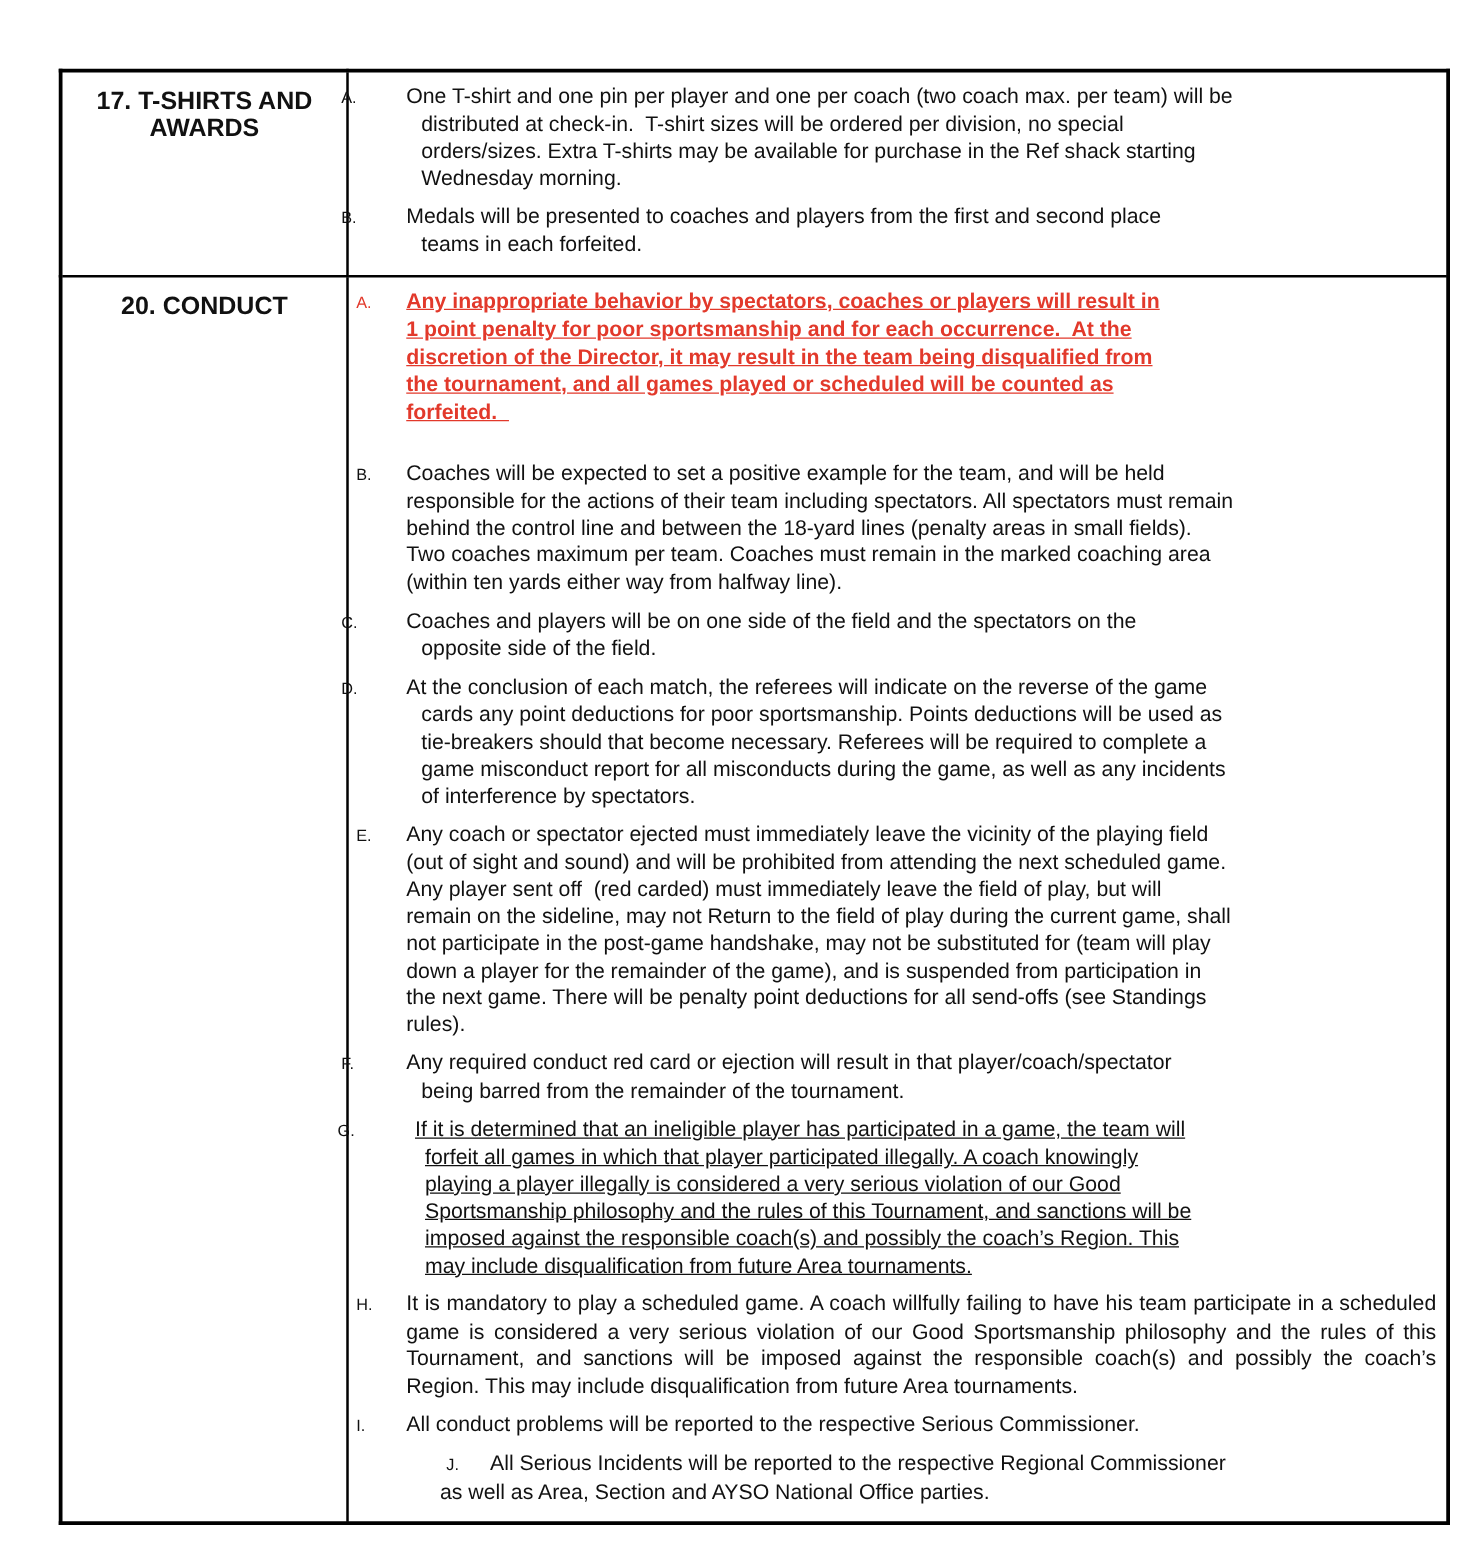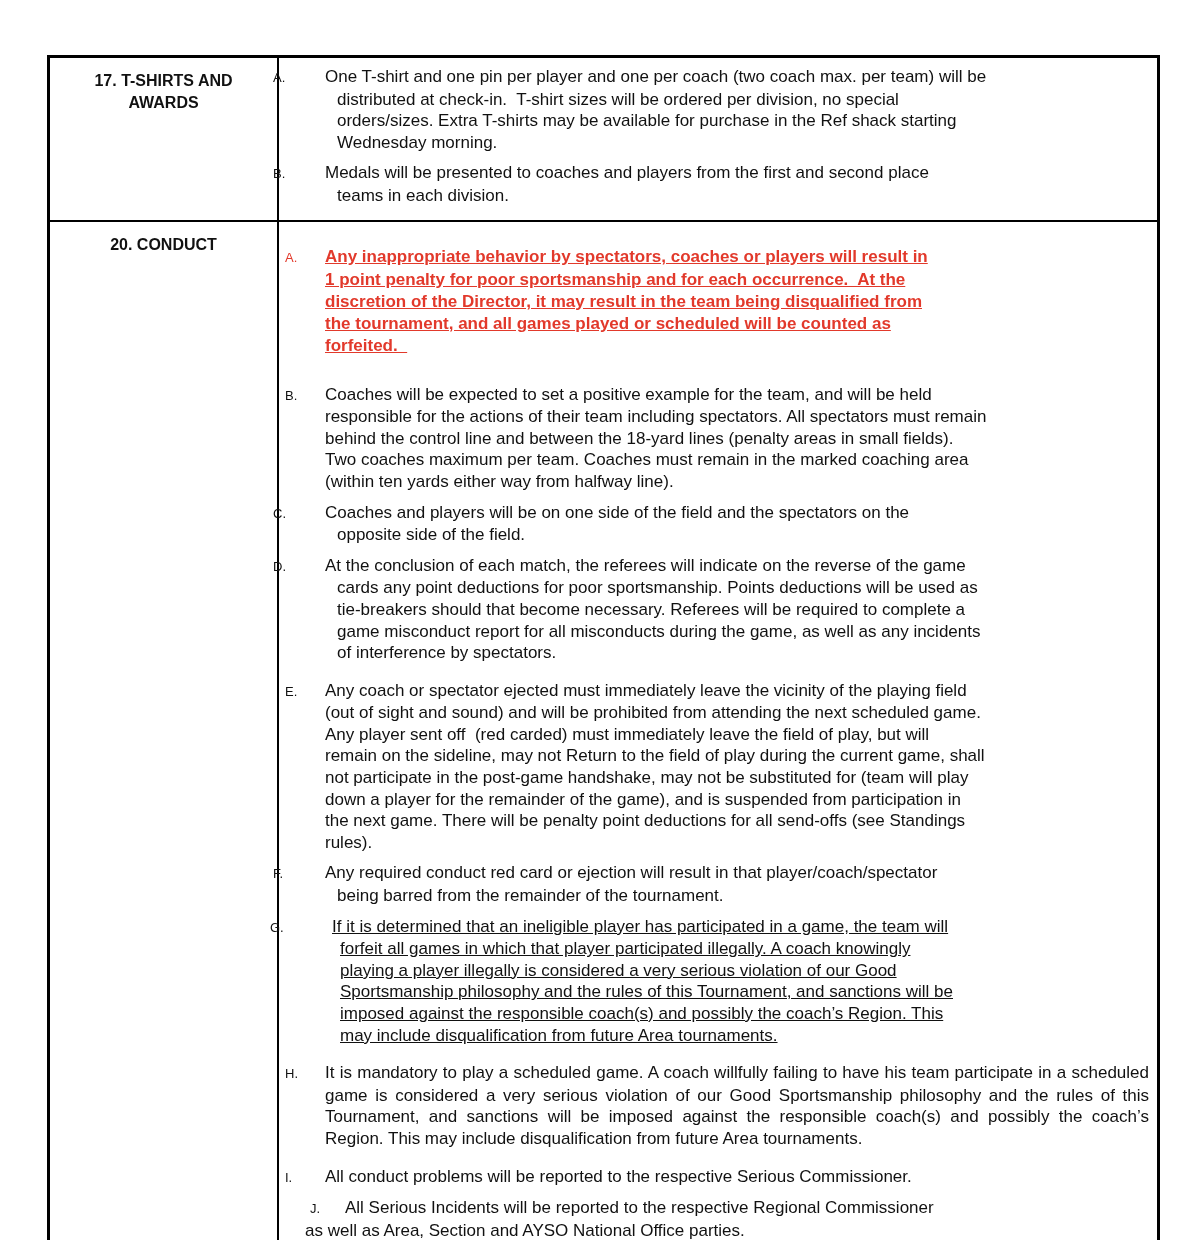--- a/index.html
+++ b/index.html
@@ -25,46 +25,46 @@
     border: 3px solid #000000;
   }
   table.rules-table td {
     border: 2px solid #000000;
     vertical-align: top;
   }
   td.header-cell {
     width: 215px;
     text-align: center;
     font-weight: bold;
-    font-size: 16px;
+    font-size: 20px;
     line-height: 22px;
     padding: 12px 6px 0 6px;
   }
   td.header-cell .htext { white-space: pre-wrap; }
   td.content-cell {
     width: 844px;
     padding: 8px 8px 4px 26px;
     font-size: 17px;
     line-height: 21.6px;
   }
   tr.row-17 td { height: 146px; }
   p.item { margin: 0 0 9px 0; }
   .itext { white-space: pre-wrap; }
   .marker {
     display: inline-block;
     font-size: 13px;
   }
   
   p.deep  { padding-left: 32px; text-indent: -32px; }
   p.deep .marker  { width: 20px; }
-  p.align { padding-left: 20px; text-indent: -20px; margin-top: 16px; }
+  p.align { padding-left: 20px; text-indent: -20px; }
   p.align .marker { width: 20px; }
   p.gdeep { padding-left: 35px; text-indent: -35px; text-decoration: underline; }
   p.gdeep .marker { width: 27px; }
-  p.jnone { padding-left: 0; text-indent: 0; }
+  p.jnone { padding-left: 0; text-indent: 0; margin-left: 47px; }
   p.jnone .marker { width: 40px; padding-left: 5px; box-sizing: border-box; }
   p.justify { text-align: justify; }
   
   p.red-item { margin-bottom: 27px; line-height: 22px; }
   p.red-item .marker { color: #e2392b; }
   p.red-item .itext {
     color: #e2392b;
     font-weight: bold;
     text-decoration: underline;
   }
@@ -78,21 +78,21 @@
       <td class="header-cell">
         <span class="htext">17. T-SHIRTS AND
 AWARDS</span>
       </td>
       <td class="content-cell">
         <p class="item deep"><span class="marker">A.</span><span class="itext">One T-shirt and one pin per player and one per coach (two coach max. per team) will be
 distributed at check-in.  T-shirt sizes will be ordered per division, no special
 orders/sizes. Extra T-shirts may be available for purchase in the Ref shack starting
 Wednesday morning.</span></p>
         <p class="item deep"><span class="marker">B.</span><span class="itext">Medals will be presented to coaches and players from the first and second place
-teams in each division.</span></p>
+teams in each forfeited.</span></p>
       </td>
     </tr>
     <tr class="row-18">
       <td class="header-cell">
         <span class="htext">20. CONDUCT</span>
       </td>
       <td class="content-cell">
         <p class="item align red-item"><span class="marker">A.</span><span class="itext">Any inappropriate behavior by spectators, coaches or players will result in
 1 point penalty for poor sportsmanship and for each occurrence.  At the
 discretion of the Director, it may result in the team being disqualified from

